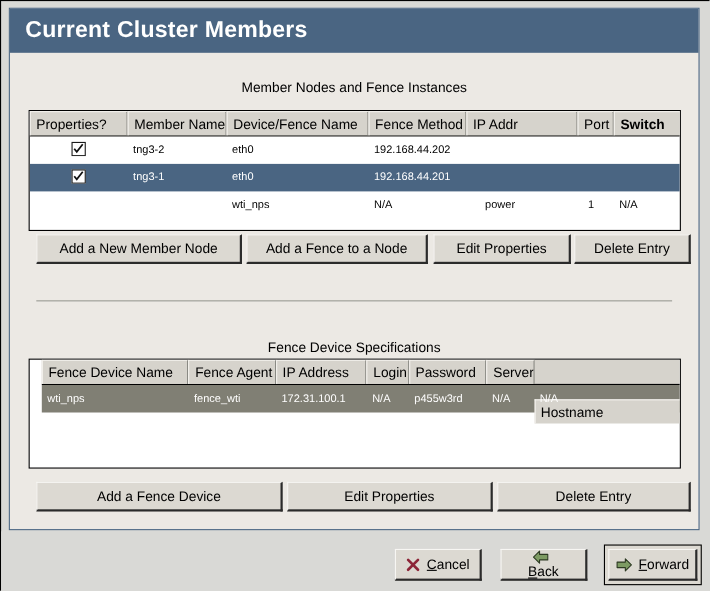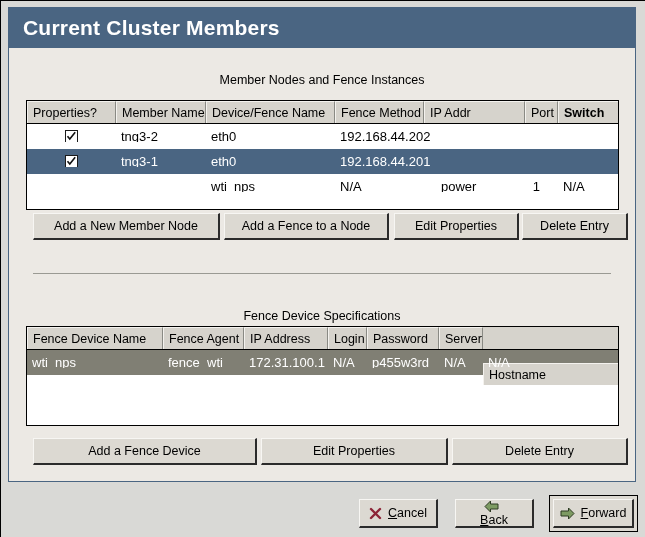--- a/index.html
+++ b/index.html
@@ -98,21 +98,21 @@
     height: 25px;
     box-sizing: border-box;
   }
   .tbl-row.sel-blue { background: #4a6582; color: #ffffff; }
   .tbl-row.sel-gray { background: #807f74; color: #ffffff; }
   .td {
     box-sizing: border-box;
     height: 18px;
     line-height: 25px;
     padding-left: 5px;
-    font-size: 13px;
+    font-size: 10px;
     white-space: nowrap;
     overflow: hidden;
   }
   .td.center { text-align: center; padding-left: 0; }
   .td.right-num { text-align: right; padding-right: 18px; padding-left: 0; }
 
   
   .cbox {
     display: inline-block;
     width: 13px; height: 13px;
@@ -242,21 +242,21 @@
 
     <div class="btn" style="left:24px; top:205px; width:187px; height:27px;">Add a New Member Node</div>
     <div class="btn" style="left:215px; top:205px; width:165px; height:27px;">Add a Fence to a Node</div>
     <div class="btn" style="left:385px; top:205px; width:125px; height:27px;">Edit Properties</div>
     <div class="btn" style="left:513px; top:205px; width:106px; height:27px;">Delete Entry</div>
 
     <div id="separator"></div>
 
     <div class="section-title" style="left:0; top:301px;">Fence Device Specifications</div>
 
-    <div class="tbl" id="fence-table" style="left:17px; top:318px; width:593px; height:100px;">
+    <div class="tbl" id="fence-table" style="left:17px; top:318px; width:593px; height:100px;padding-left:11px;">
 
       <div class="tbl-head">
         <div class="th" style="width:136px;">Fence Device Name</div>
         <div class="th" style="width:81px;">Fence Agent</div>
         <div class="th" style="width:84px;">IP Address</div>
         <div class="th" style="width:39px;">Login</div>
         <div class="th" style="width:72px;">Password</div>
         <div class="th" style="width:44px;">Server</div>
         <div class="th" style="width:135px;margin-top:36px;">Hostname</div>
       </div>

